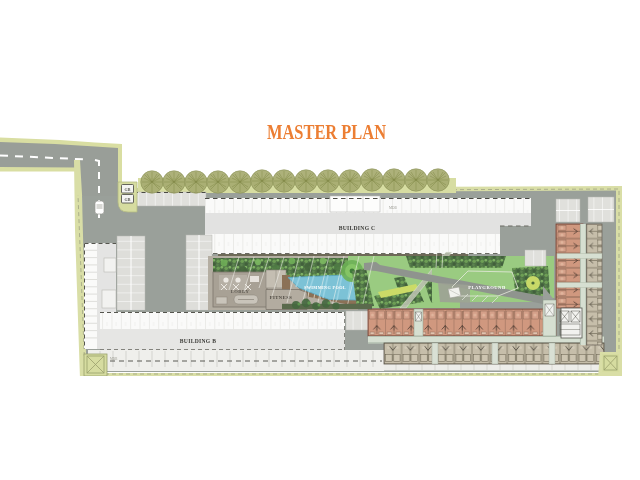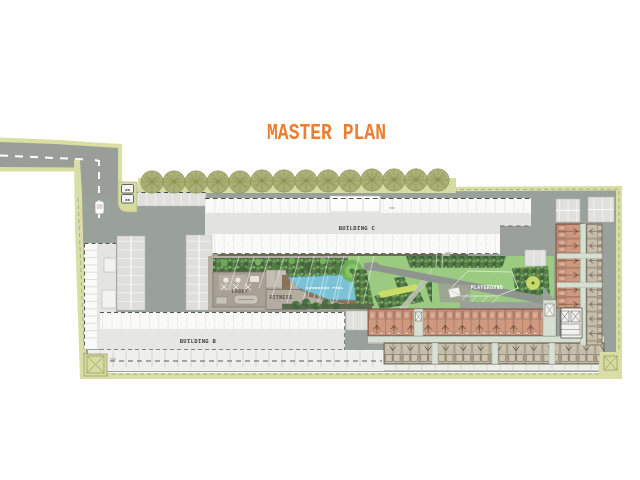--- a/index.html
+++ b/index.html
@@ -1,16 +1,16 @@
 <!DOCTYPE html>
 <html><head>
 <meta charset="utf-8">
 <style>
 html,body{margin:0;padding:0;background:#fff;}
-#page{width:640px;height:480px;position:relative;font-family:Liberation Mono, monospace;}
+#page{width:640px;height:376px;position:relative;font-family:Liberation Serif, serif;}
 svg{position:absolute;top:0;left:0;}
 </style>
 </head>
 <body>
 <div id="page">
 <svg width="640" height="480" viewBox="0 0 640 480">
 <defs>
 
 <pattern id="unitO" x="368" y="309" width="17.1" height="27" patternUnits="userSpaceOnUse">
   <rect width="17.6" height="27" fill="#d0987f"></rect>

